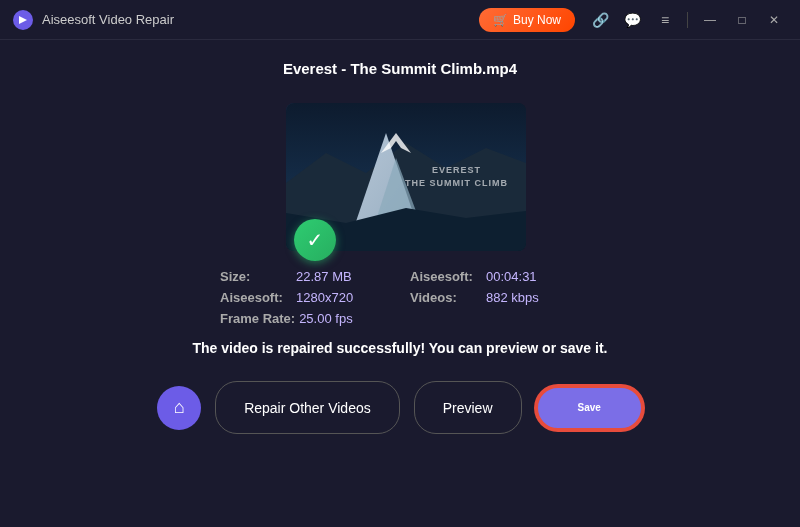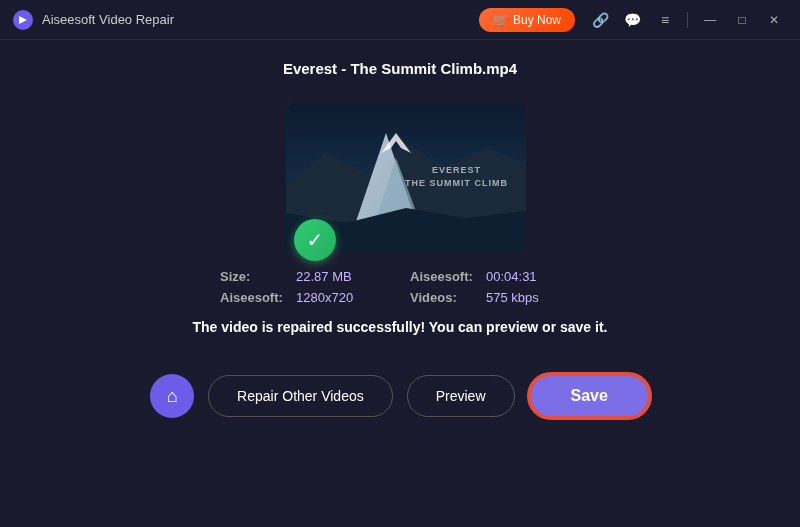--- a/index.html
+++ b/index.html
@@ -156,58 +156,58 @@
       min-width: 72px;
     }
     .meta-value {
       color: #c4b5fd;
     }
     .success-message {
       font-size: 14px;
       font-weight: 600;
       color: #fff;
       text-align: center;
-      margin-bottom: 39px;
+      margin-bottom: 25px;
     }
     .action-bar {
       display: flex;
       align-items: center;
       gap: 14px;
     }
     .home-btn {
       width: 44px;
       height: 44px;
       border-radius: 50%;
       background: #6c5ce7;
       border: none;
       cursor: pointer;
       display: flex;
       align-items: center;
       justify-content: center;
       color: white;
       font-size: 18px;
     }
     .outline-btn {
-      height: 42px;
+      height: 53px;
       padding: 0 28px;
       border-radius: 22px;
       background: transparent;
       border: 1.5px solid #555;
       color: #fff;
       font-size: 14px;
       cursor: pointer;
     }
     .save-btn {
       height: 44px;
       padding: 0 40px;
       border-radius: 22px;
       background: #7b6ee7;
       border: 2px solid #e74c3c;
       color: white;
-      font-size: 16px;
+      font-size: 10px;
       font-weight: 600;
       cursor: pointer;
       box-shadow: 0 0 0 2px #e74c3c;
     }
   </style>
 </head>
 <body>
 
 <div class="titlebar">
   <div class="titlebar-left">
@@ -277,21 +277,25 @@
       <div class="meta-row">
         <span class="meta-label">Aiseesoft:</span>
         <span class="meta-value">00:04:31</span>
       </div>
       <div class="meta-row">
         <span class="meta-label">Aiseesoft:</span>
         <span class="meta-value">1280x720</span>
       </div>
       <div class="meta-row">
         <span class="meta-label">Videos:</span>
-        <span class="meta-value">575 kbps</span>
+        <span class="meta-value">882 kbps</span>
+      </div>
+      <div class="meta-row">
+        <span class="meta-label">Frame Rate:</span>
+        <span class="meta-value">25.00 fps</span>
       </div>
     </div>
 
   <div class="success-message">The video is repaired successfully! You can preview or save it.</div>
 
   <div class="action-bar">
     <button class="home-btn">
       <span>⌂</span>
     </button>
     <button class="outline-btn">

